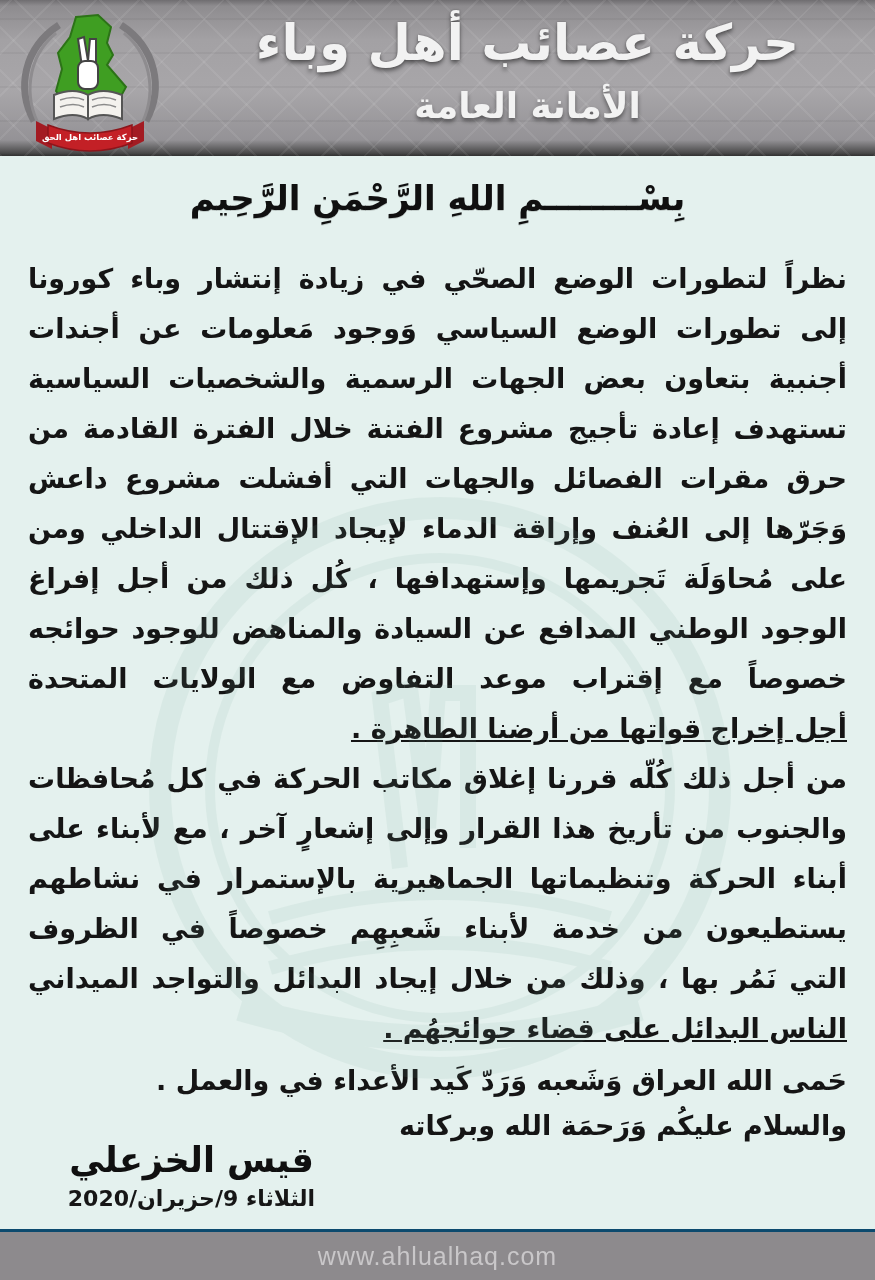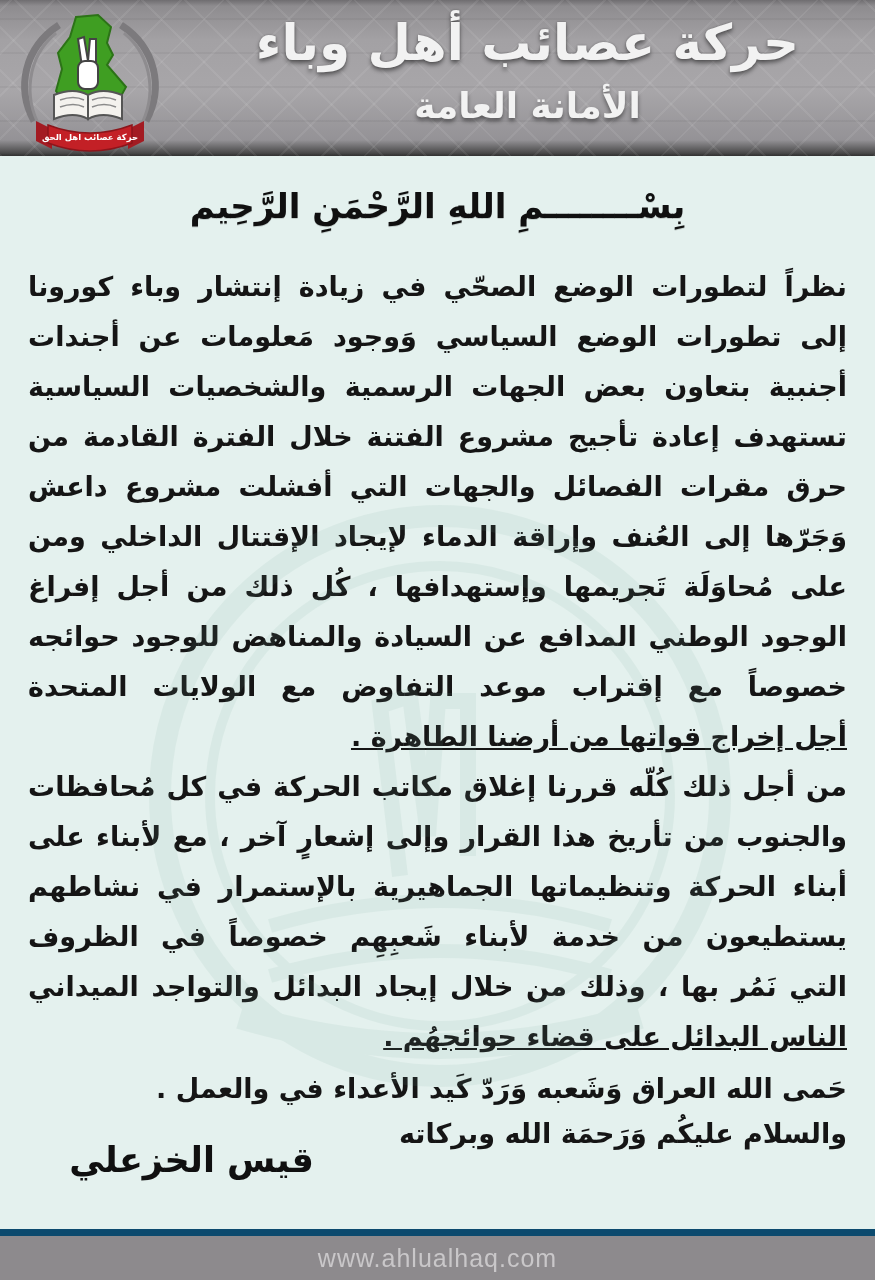--- a/index.html
+++ b/index.html
@@ -33,21 +33,21 @@
     text-shadow:0 3px 4px rgba(0,0,0,.45), 0 0 2px rgba(0,0,0,.3);
   }
   .header-cal .l2{
     font-size:36px;font-weight:bold;line-height:56px;
     text-shadow:0 3px 4px rgba(0,0,0,.45);
   }
   .logo{position:absolute;top:3px;left:14px;width:152px;height:150px;}
 
   
   .content{
-    position:absolute;top:156px;left:0;width:875px;height:1073px;
+    position:absolute;top:148px;left:0;width:875px;height:1073px;
     direction:rtl;color:var(--text-color,#151515);
   }
   .watermark{position:absolute;top:300px;left:90px;opacity:.10;pointer-events:none;}
   .bismillah{
     height:100px;display:flex;align-items:center;justify-content:center;
     font-size:34px;font-weight:bold;color:#101010;
     text-shadow:0 1px 0 rgba(0,0,0,.15);
   }
   .statement{padding:6px 28px 0 28px;font-weight:bold;font-size:27px;}
   .tline{height:50px;line-height:50px;text-align:justify;text-align-last:justify;overflow:hidden;}
@@ -57,21 +57,21 @@
 
   
   .sig{position:absolute;top:1138px;left:40px;width:255px;text-align:center;direction:rtl;margin-left:24px;}
   .sig .name{font-size:35px;font-weight:bold;line-height:44px;color:#101010;}
   .sig .date{font-size:22px;font-weight:bold;line-height:34px;color:#161616;}
 
   
   .footer{
     position:absolute;left:0;bottom:0;width:875px;height:51px;
     background:var(--footer-gray,#8d8a8d);
-    border-top:7px solid #0c4a6e;
+    border-top:3px solid #0c4a6e;
     display:flex;align-items:center;justify-content:center;
   }
   .footer .url{
     font-family:"Liberation Sans",sans-serif;
     font-size:25px;color:#c9c7c9;letter-spacing:1px;
   }
 </style>
 </head>
 <body>
 
@@ -147,17 +147,18 @@
 
     <div class="closing">
       <div class="cline">حَمى الله العراق وَشَعبه وَرَدّ كَيد الأعداء في والعمل .</div>
       <div class="cline">والسلام عليكُم وَرَحمَة الله وبركاته</div>
     </div>
   </div>
 </div>
 
 <div class="sig">
   <div class="name">قيس الخزعلي</div>
+  <div class="date">الثلاثاء 9/حزيران/2020</div>
 </div>
 
 <div class="footer">
   <div class="url">www.ahlualhaq.com</div>
 </div>
 
 </body></html>

